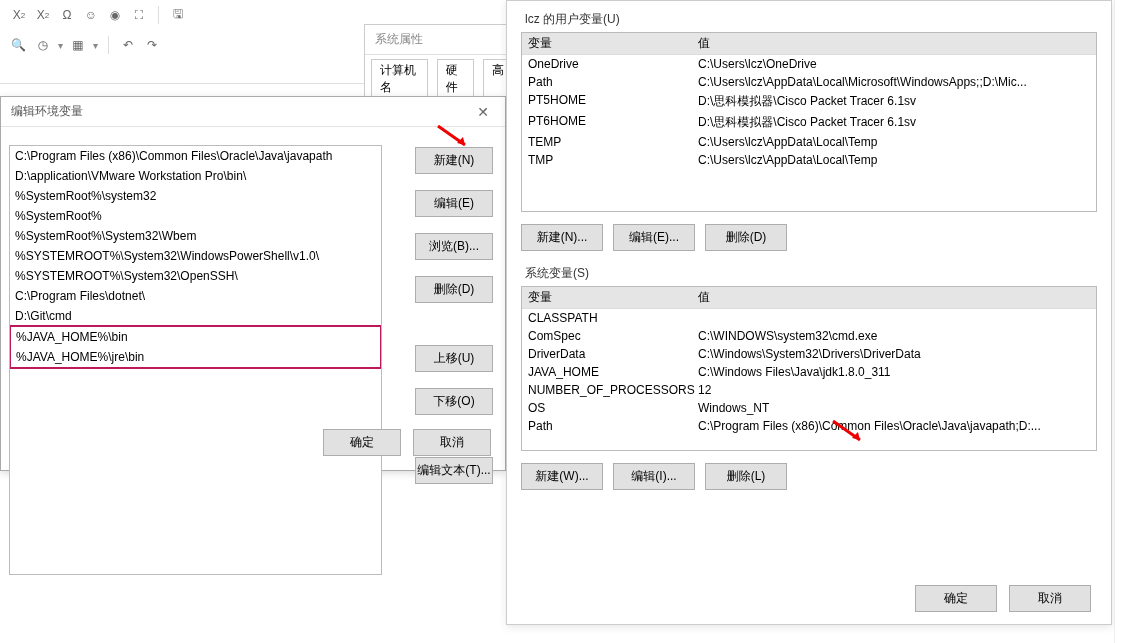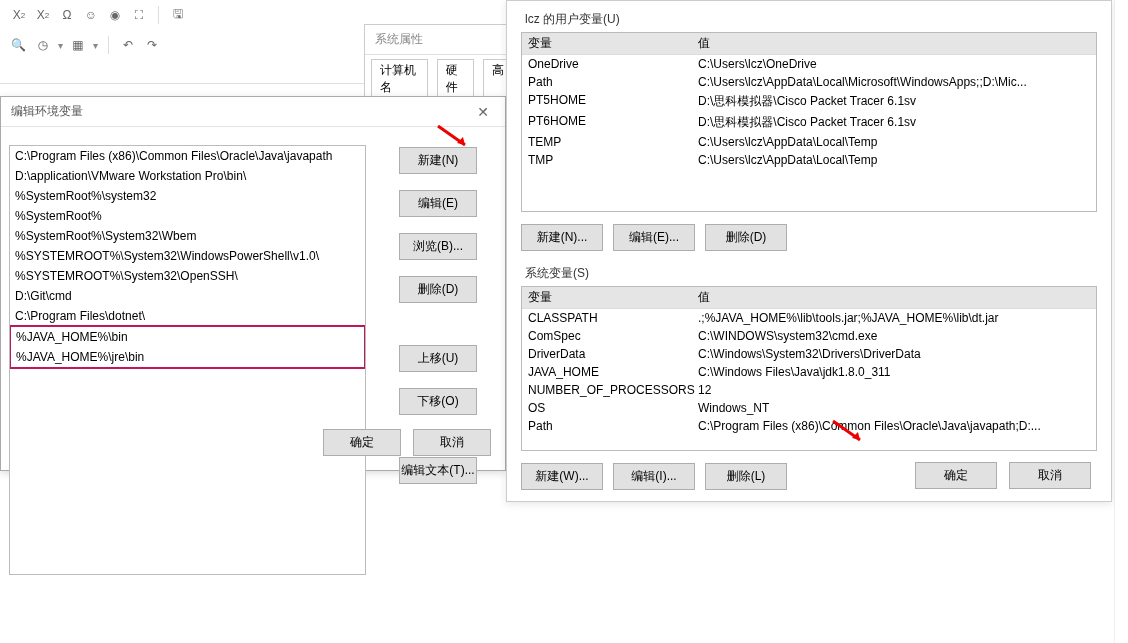--- a/index.html
+++ b/index.html
@@ -9,39 +9,39 @@
 .toolbar { position: absolute; top: 0; left: 0; width: 500px; height: 84px; background: #fff; border-bottom: 1px solid #e0e0e0; }
 .toolbar-row { display: flex; align-items: center; gap: 6px; padding: 6px 10px; }
 .tbicon { width: 18px; height: 18px; display: flex; align-items: center; justify-content: center; color: #666; cursor: pointer; }
 .divider { width: 1px; height: 18px; background: #ddd; margin: 0 4px; }
 .toolbar-row .drop { font-size: 10px; color: #888; }
 
 
 .dialog-edit { position: absolute; top: 96px; left: 0; width: 506px; height: 375px; background: #fff; border: 1px solid #aaa; box-shadow: 0 2px 8px rgba(0,0,0,0.15); }
 .dialog-title { display: flex; align-items: center; justify-content: space-between; padding: 6px 10px; border-bottom: 1px solid #e5e5e5; color: #555; }
 .close-x { font-size: 14px; color: #666; cursor: pointer; padding: 0 6px; }
-.edit-body { display: flex; padding: 18px 28px 0 8px; gap: 20px; }
+.edit-body { display: flex; padding: 18px 12px 0 8px; gap: 20px; }
 .path-list { flex: 1 1 auto; border: 1px solid #bbb; height: 430px; background: #fff; overflow: auto; }
 .path-item { padding: 3px 5px; border-bottom: none; white-space: nowrap; overflow: hidden; text-overflow: ellipsis; }
 .highlight-box { border: 2px solid #be185d; margin: -1px; }
 .btn-col { display: flex; flex-direction: column; gap: 16px; width: 78px; padding-top: 2px; margin-left: 13px; }
 .btn { border: 1px solid #adadad; background: #e1e1e1; padding: 4px 0; text-align: center; cursor: pointer; }
 .dialog-footer { position: absolute; bottom: 14px; right: 14px; display: flex; gap: 12px; }
 .dialog-footer .btn { width: 78px; }
 
 .arrow-red { position: absolute; width: 40px; height: 30px; pointer-events: none; }
 
 
 .sysprops { position: absolute; top: 24px; left: 364px; width: 155px; background: #fff; border: 1px solid #ccc; }
 .sysprops .title { padding: 6px 10px; color: #888; border-bottom: 1px solid #e0e0e0; }
 .sysprops .tabs { display: flex; padding: 4px 6px 0 6px; gap: 10px; }
 .sysprops .tab { border: 1px solid #ccc; border-bottom: none; padding: 2px 8px; background: #fff; margin-right: -1px; }
 
 
-.dialog-env { position: absolute; top: 0; left: 506px; width: 606px; height: 502px; background: #fff; border: 1px solid #ccc; box-shadow: 0 2px 8px rgba(0,0,0,0.1); padding: 8px 14px 0 14px; }
+.dialog-env { position: absolute; top: 0; left: 506px; width: 606px; height: 625px; background: #fff; border: 1px solid #ccc; box-shadow: 0 2px 8px rgba(0,0,0,0.1); padding: 8px 14px 0 14px; }
 .group-label { margin: 2px 0 4px 4px; color: #333; }
 .vars-table { border: 1px solid #bbb; height: 180px; overflow-y: scroll; background: #fff; }
 .vars-table.sys { height: 165px; }
 .vars-row { display: flex; padding: 2px 6px; }
 .vars-row.header { background: #e5e5e5; border-bottom: 1px solid #ddd; }
 .vars-row.header .col { font-weight: normal; }
 .col-var { width: 170px; flex-shrink: 0; }
 .col-val { flex: 1 1 auto; white-space: nowrap; overflow: hidden; text-overflow: ellipsis; }
 .btn-row { display: flex; justify-content: flex-start; gap: 10px; margin: 12px 0 14px 0; }
 .btn-row .btn { width: 82px; }
@@ -93,22 +93,22 @@
   </div>
   <div class="edit-body">
     <div class="path-list" id="path-list">
         <div class="path-item">C:\Program Files (x86)\Common Files\Oracle\Java\javapath</div>
         <div class="path-item">D:\application\VMware Workstation Pro\bin\</div>
         <div class="path-item">%SystemRoot%\system32</div>
         <div class="path-item">%SystemRoot%</div>
         <div class="path-item">%SystemRoot%\System32\Wbem</div>
         <div class="path-item">%SYSTEMROOT%\System32\WindowsPowerShell\v1.0\</div>
         <div class="path-item">%SYSTEMROOT%\System32\OpenSSH\</div>
+        <div class="path-item">C:\Program Files\dotnet\</div>
         <div class="path-item">D:\Git\cmd</div>
-        <div class="path-item">C:\Program Files\dotnet\</div>
         <div class="highlight-box">
           <div class="path-item">%JAVA_HOME%\bin</div>
           <div class="path-item">%JAVA_HOME%\jre\bin</div>
         </div>
       </div>
     <div class="btn-col">
       <div class="btn">新建(N)</div>
       <div class="btn">编辑(E)</div>
       <div class="btn">浏览(B)...</div>
       <div class="btn">删除(D)</div>
@@ -172,21 +172,20 @@
 
   <div class="group-label">系统变量(S)</div>
   <div class="vars-table sys" style="position:relative;">
     <div class="vars-row header">
       <div class="col col-var">变量</div>
       <div class="col col-val">值</div>
     </div>
     <div id="sys-vars-body">
         <div class="vars-row">
           <div class="col col-var">CLASSPATH</div>
-          <div class="col col-val">.;%JAVA_HOME%\lib\tools.jar;%JAVA_HOME%\lib\dt.jar</div>
         </div>
         <div class="vars-row">
           <div class="col col-var">ComSpec</div>
           <div class="col col-val">C:\WINDOWS\system32\cmd.exe</div>
         </div>
         <div class="vars-row">
           <div class="col col-var">DriverData</div>
           <div class="col col-val">C:\Windows\System32\Drivers\DriverData</div>
         </div>
         <div class="vars-row">

